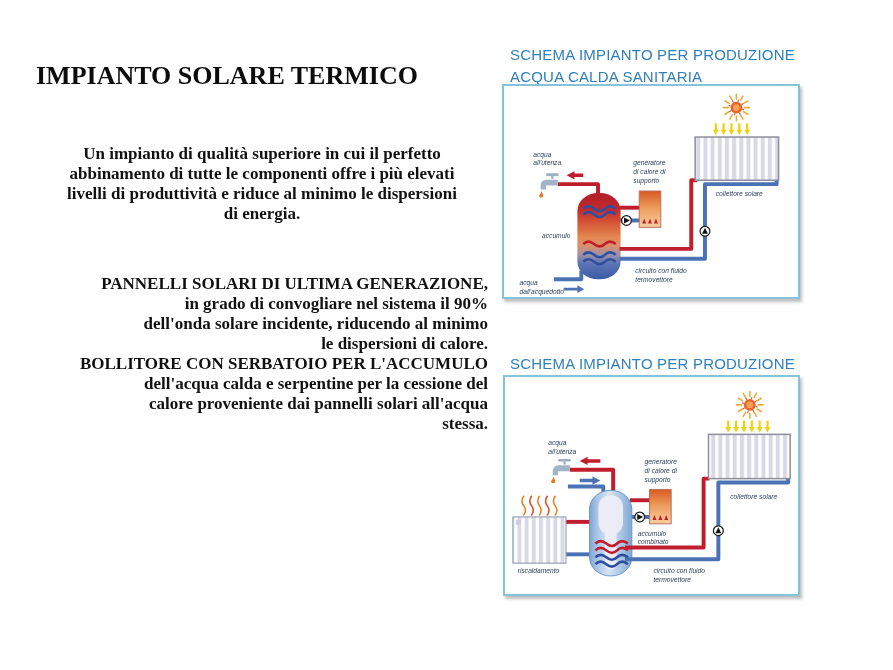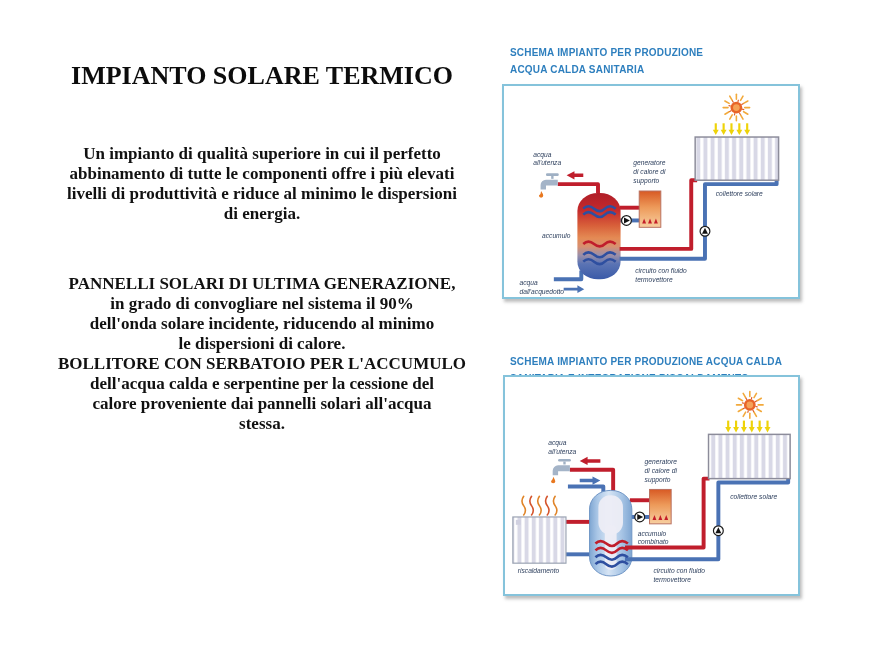--- a/index.html
+++ b/index.html
@@ -3,34 +3,34 @@
 <meta charset="utf-8">
 <style>
   html,body { margin:0; padding:0; }
   body {
     width:893px; height:670px; position:relative; overflow:hidden;
     background:#ffffff; font-family:"Liberation Sans", sans-serif;
   }
   
   .slide-title {
     position:absolute; left:36px; top:44px; width:452px;
-    text-align:center; font-family:"Liberation Serif", serif;
+    font-family:"Liberation Serif", serif;
     font-size:26px; font-weight:700; color:#0c0c0c; letter-spacing:0;
   }
   .para {
     position:absolute; left:36px; width:452px; text-align:center;
     font-family:"Liberation Serif", serif; font-size:17px; line-height:20px;
     font-weight:700; color:#111; white-space:pre-line;
   }
   #para1 { top:127px; }
-  #para2 { top:257px; }
+  #para2 { top:257px;text-align:right; }
   
   .fig-heading {
-    position:absolute; color:#2E7FBE; font-size:10px; font-weight:700;
-    line-height:17px; letter-spacing:0.2px; white-space:pre-line;
+    position:absolute; color:#2E7FBE; font-size:15px; font-weight:400;
+    line-height:22px; letter-spacing:0.2px; white-space:pre-line;
   }
   #fig1-heading { left:510px; top:44px; width:300px; }
   #fig2-heading { left:510px; top:353px; width:310px; }
   .fig-box {
     position:absolute; box-sizing:border-box; background:#ffffff;
     border:2px solid #85C3DB; box-shadow:2px 3px 3px rgba(110,110,110,0.45);
   }
   #fig1-box { left:502px; top:84px;  width:298px; height:215px; }
   #fig2-box { left:503px; top:375px; width:297px; height:221px; }
   .fig-box svg { display:block; }

